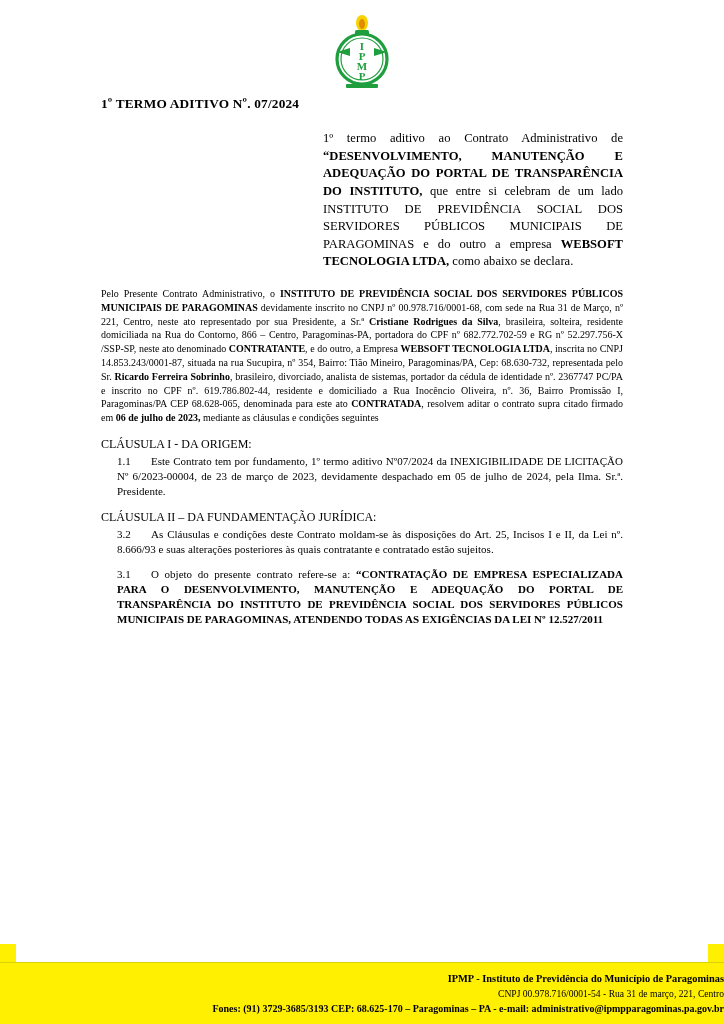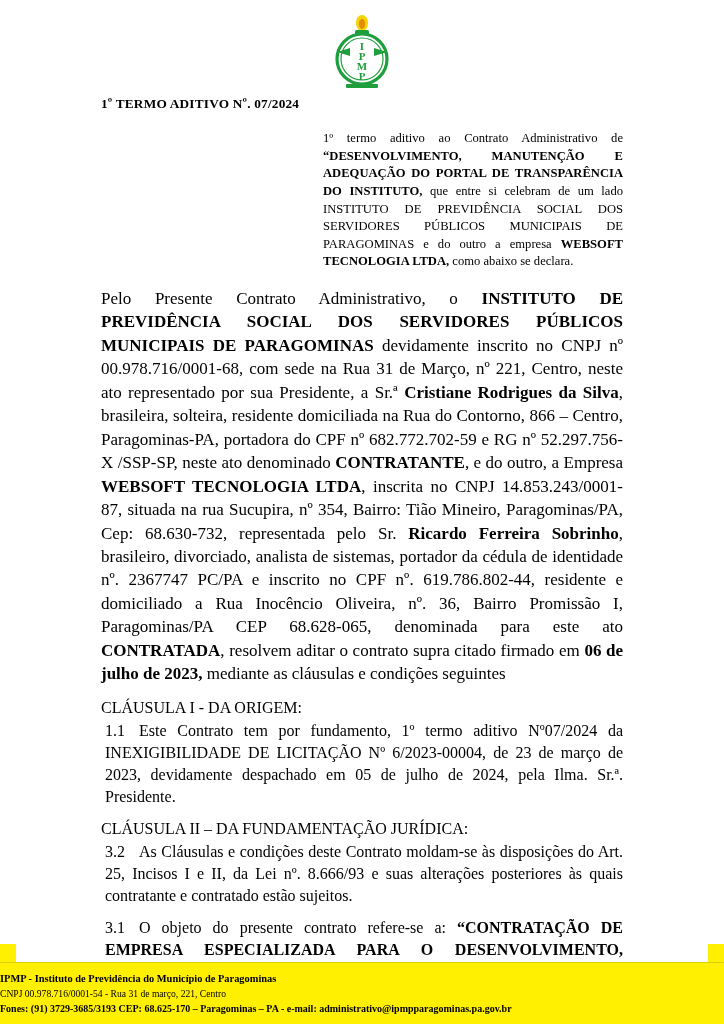--- a/index.html
+++ b/index.html
@@ -61,54 +61,54 @@
     text-align: justify;
     text-justify: inter-word;
     font-size: 12.6px;
     line-height: 1.40;
   }
 
   p.para {
     margin: 0 0 11px 0;
     text-align: justify;
     text-justify: inter-word;
-    font-size: 17px;
+    font-size: 10px;
     line-height: 1.38;
   }
 
   .clause-head {
     margin: 9px 0 1px 0;
-    font-size: 16px;
+    font-size: 12px;
     line-height: 1.38;
   }
 
   b, .b { font-weight: bold; }
 
   .numbered {
-    margin: 0 0 10px 4px;
+    margin: 0 0 10px 16px;
     text-align: justify;
-    font-size: 16px;
+    font-size: 11px;
     line-height: 1.38;
   }
   .numbered .num {
     display: inline-block;
     min-width: 34px;
   }
 
   
   .footer {
     position: absolute;
     left: 0;
     bottom: 0;
     width: 724px;
     height: 62px;
     background: #ffef00;
     border-top: 1px solid #d9d200;
     box-sizing: border-box;
-    text-align: left;
+    text-align: right;
     padding-top: 8px;
   }
   .footer .f1 {
     font-weight: bold;
     font-size: 10.4px;
     line-height: 1.5;
   }
   .footer .f2 {
     font-size: 9.6px;
     line-height: 1.5;

